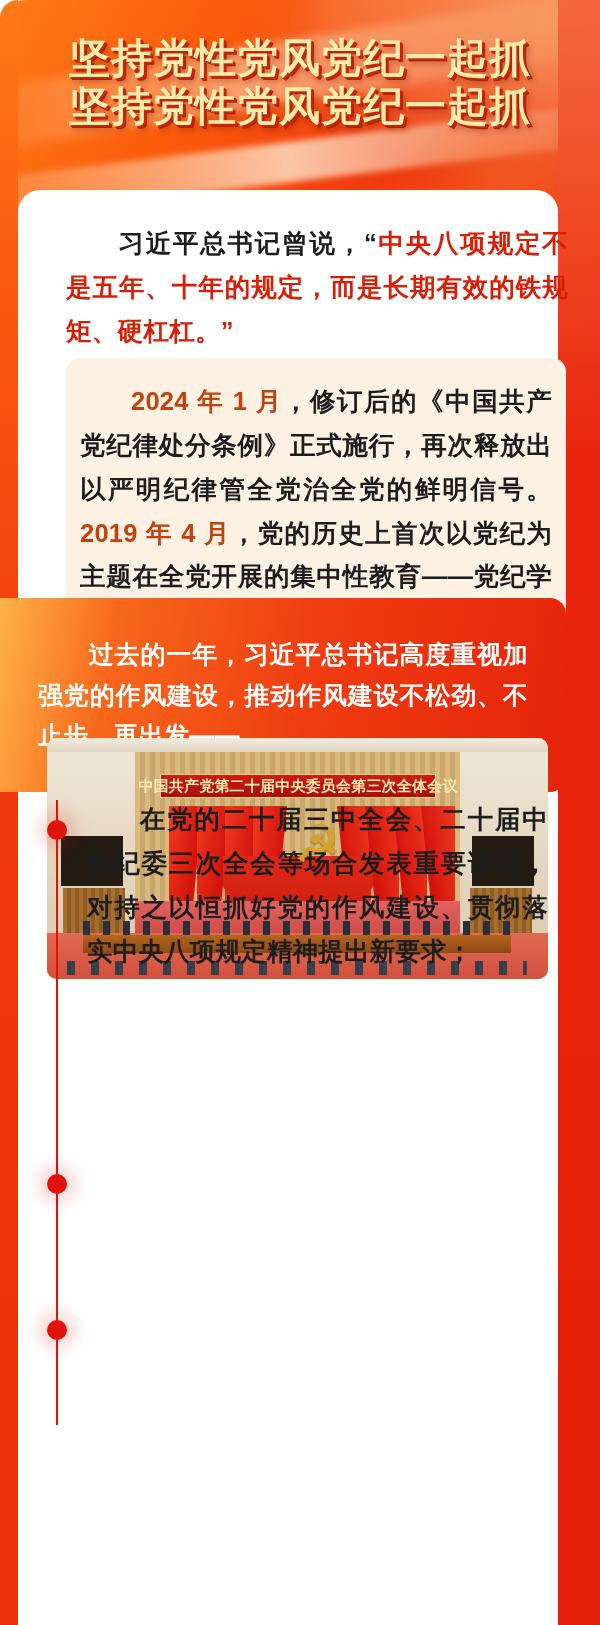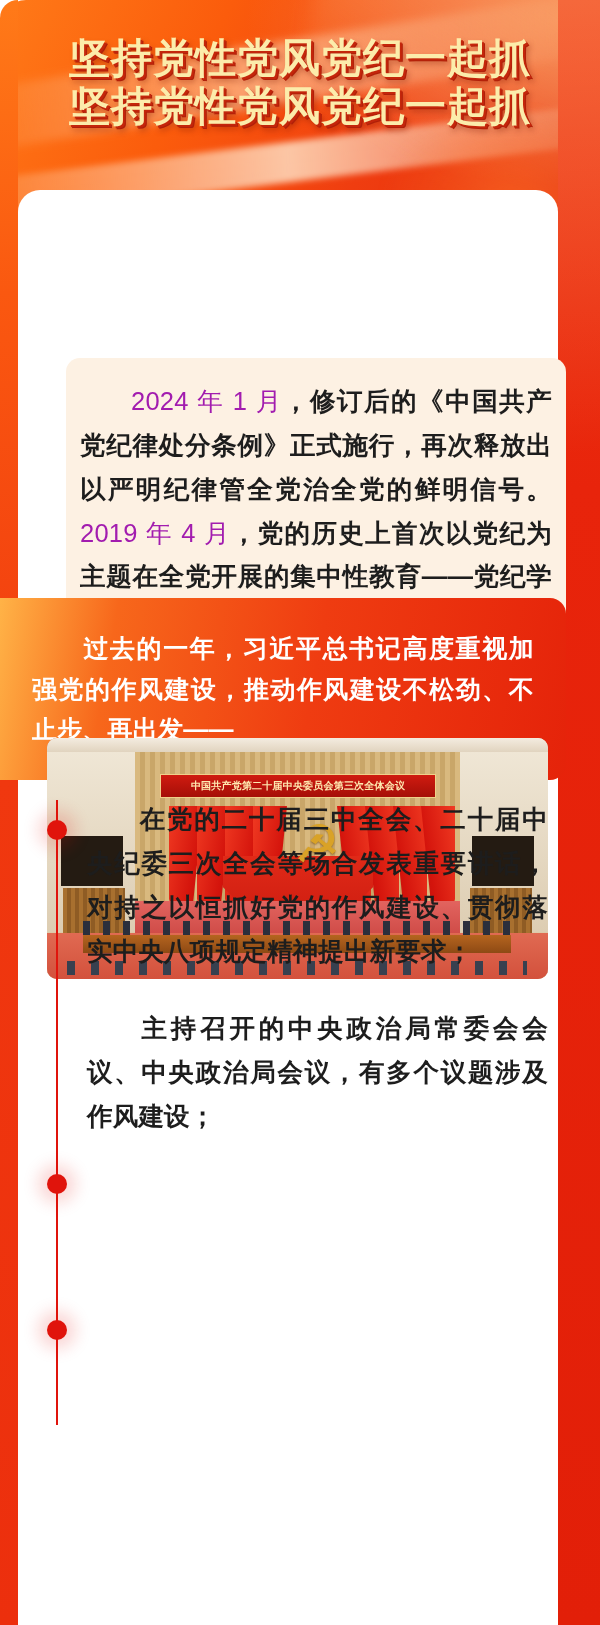--- a/index.html
+++ b/index.html
@@ -123,35 +123,35 @@
   .beige p{
     margin:0;
     font-size:25.5px;
     line-height:1.72;
     letter-spacing:.2px;
     color:#1d1d1d;
     font-weight:600;
     text-align:justify;
   }
   .beige .indent{display:inline-block;width:2em;}
-  .beige .hl{color:#a21caf;font-weight:400;}
+  .beige .hl{color:#c2410c;font-weight:700;}
 
   
   .redbanner{
     position:absolute;
     left:-18px; top:408px;
     width:566px;
     padding:20px 22px 20px 22px;
     box-sizing:border-box;
     background:linear-gradient(100deg,#ffb347 0%,#f7671b 20%,#ef3c11 55%,#e5230a 100%);
     border-top-right-radius:16px;
     border-bottom-right-radius:16px;
   }
   .redbanner p{
-    margin:10px;
+    margin:16px;
     font-size:25px;
     line-height:1.62;
     color:#ffffff;
     font-weight:700;
     letter-spacing:.2px;
     text-align:justify;
   }
   .redbanner .indent{display:inline-block;width:2em;}
 
   
@@ -173,21 +173,21 @@
   .ph-woodL{position:absolute;left:16px;top:150px;width:62px;height:70px;background:repeating-linear-gradient(90deg,#a8702f 0 4px,#8f5c24 4px 8px);}
   .ph-woodR{position:absolute;right:16px;top:150px;width:62px;height:70px;background:repeating-linear-gradient(90deg,#a8702f 0 4px,#8f5c24 4px 8px);}
   .ph-center{position:absolute;left:88px;top:14px;width:325px;height:200px;background:repeating-linear-gradient(90deg,#d9b97f 0 5px,#c9a669 5px 10px);}
   .ph-banner{
     position:absolute;left:113px;top:36px;width:274px;height:22px;
     background:linear-gradient(180deg,#d01b10,#a50f08);
     border:1px solid #f0d08a;
     display:flex;align-items:center;justify-content:center;
   }
   .ph-banner span{
-    color:#ffe9b0;font-size:10px;font-weight:700;letter-spacing:.2px;
+    color:#ffe9b0;font-size:15px;font-weight:700;letter-spacing:.2px;
     font-family:Liberation Mono, monospace;white-space:nowrap;
   }
   .ph-emblem{
     position:absolute;left:246px;top:78px;width:48px;height:60px;
     color:#d9a227;font-size:52px;line-height:56px;text-align:center;
     text-shadow:0 1px 2px rgba(90,50,0,.5);
   }
   .flagcloth{
     position:absolute;top:68px;width:34px;height:150px;
     background:linear-gradient(100deg,#f03a22 0%,#d4140c 60%,#b5100a 100%);
@@ -260,20 +260,23 @@
     </div>
   </div>
 
   <div class="strip-left"></div>
   <div class="strip-right">
       <div class="sheen"></div>
     </div>
 
   <div class="card">
 
+    <div class="quote">
+      <span class="indent"></span><span>习近平总书记曾说，“</span><span class="hl">中央八项规定不是五年、十年的规定，而是长期有效的铁规矩、硬杠杠。”</span>
+    </div>
 
     <div class="beige">
       <p><span class="indent"></span><span class="hl">2024 年 1 月</span><span>，修订后的《中国共产党纪律处分条例》正式施行，再次释放出以严明纪律管全党治全党的鲜明信号。</span><span class="hl">2019 年 4 月</span><span>，党的历史上首次以党纪为主题在全党开展的集中性教育——党纪学习教育启动。</span></p>
     </div>
 
     <div class="redbanner">
       <p><span class="indent"></span><span>过去的一年，习近平总书记高度重视加强党的作风建设，推动作风建设不松劲、不止步、再出发——</span></p>
     </div>
 
     <div class="photo">
@@ -311,16 +314,15 @@
     </div>
   </div>
 
   <div class="timeline"></div>
   <div class="dot d1"></div>
   <div class="dot d2"></div>
   <div class="dot d3"></div>
 
   <div class="bullets">
     <p><span class="indent"></span><span>在党的二十届三中全会、二十届中央纪委三次全会等场合发表重要讲话，对持之以恒抓好党的作风建设、贯彻落实中央八项规定精神提出新要求；</span></p>
-    <p><span class="indent"></span><span>主持召开的中央政治局常委会会议、中央政治局会议，有多个议题涉及作风建设；</span></p>
   </div>
 
 </div>
 
 </body></html>

